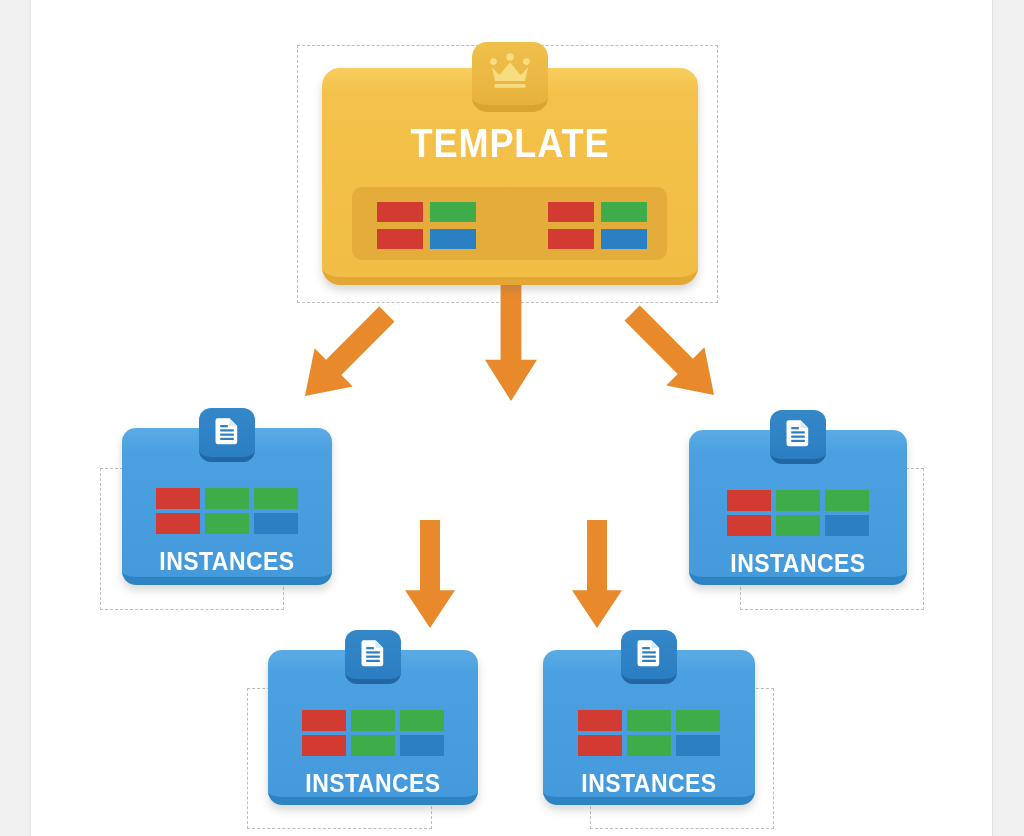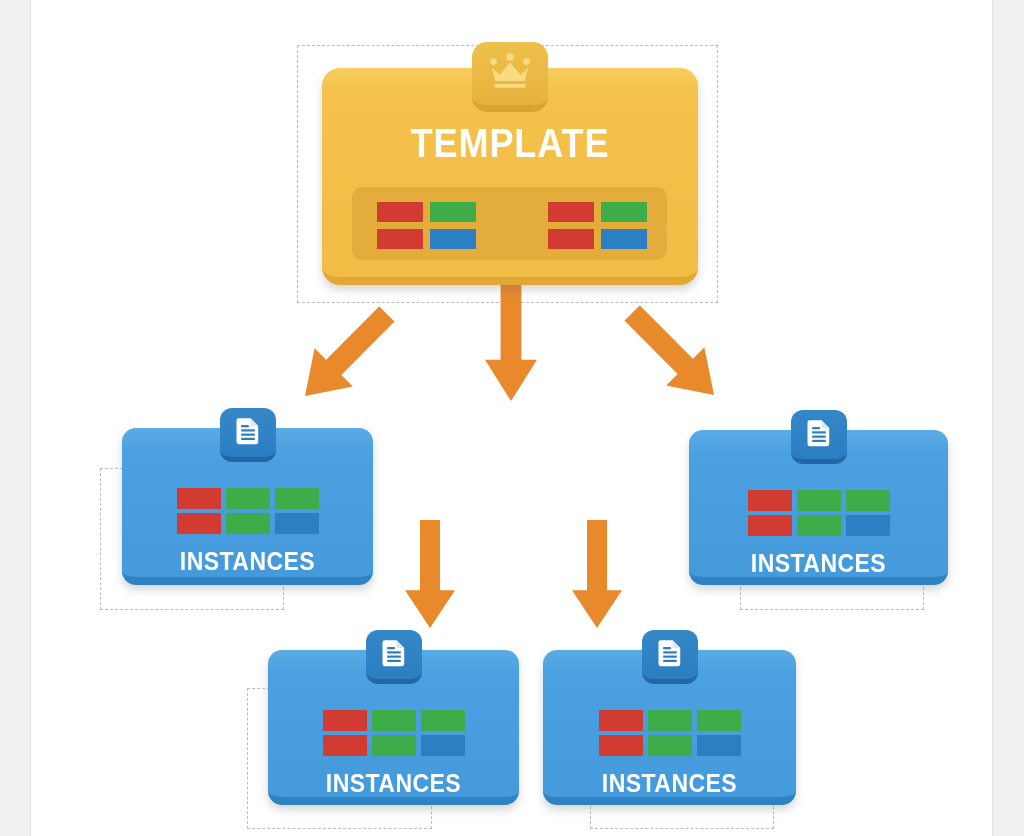--- a/index.html
+++ b/index.html
@@ -62,21 +62,20 @@
   }
   .tpl-panel .block-row { display: flex; gap: 7px; margin-bottom: 7px; }
   .tpl-panel .block-cell { width: 46px; height: 20px; }
 
   
   .inst-box {
     position: absolute; border-radius: 14px; z-index: 3;
     background: linear-gradient(180deg, #5aace5 0%, #4aa0e0 16%, #459adb 100%);
     border-bottom: 8px solid #2e83c3;
     box-shadow: 0 5px 9px rgba(110,110,110,0.28);
-    padding-left: 41px;
   }
   #inst-left-box  { left: 122px; top: 428px; width: 210px; height: 149px; }
   #inst-right-box { left: 689px; top: 430px; width: 218px; height: 147px; }
   #inst-bl-box    { left: 268px; top: 650px; width: 210px; height: 147px; }
   #inst-br-box    { left: 543px; top: 650px; width: 212px; height: 147px; }
 
   .inst-badge {
     position: absolute; left: 50%; margin-left: -28px; top: -20px;
     width: 56px; height: 49px; border-radius: 12px;
     background: linear-gradient(180deg, #3488c8, #2b7ec1);

